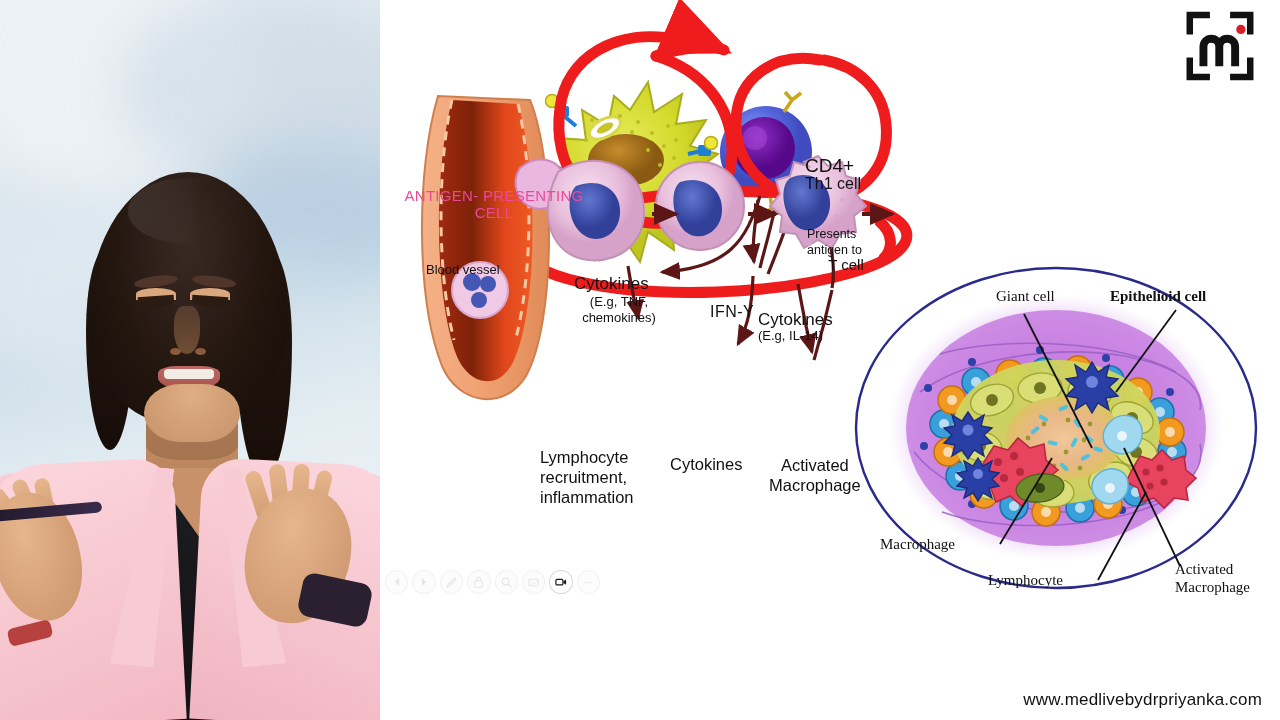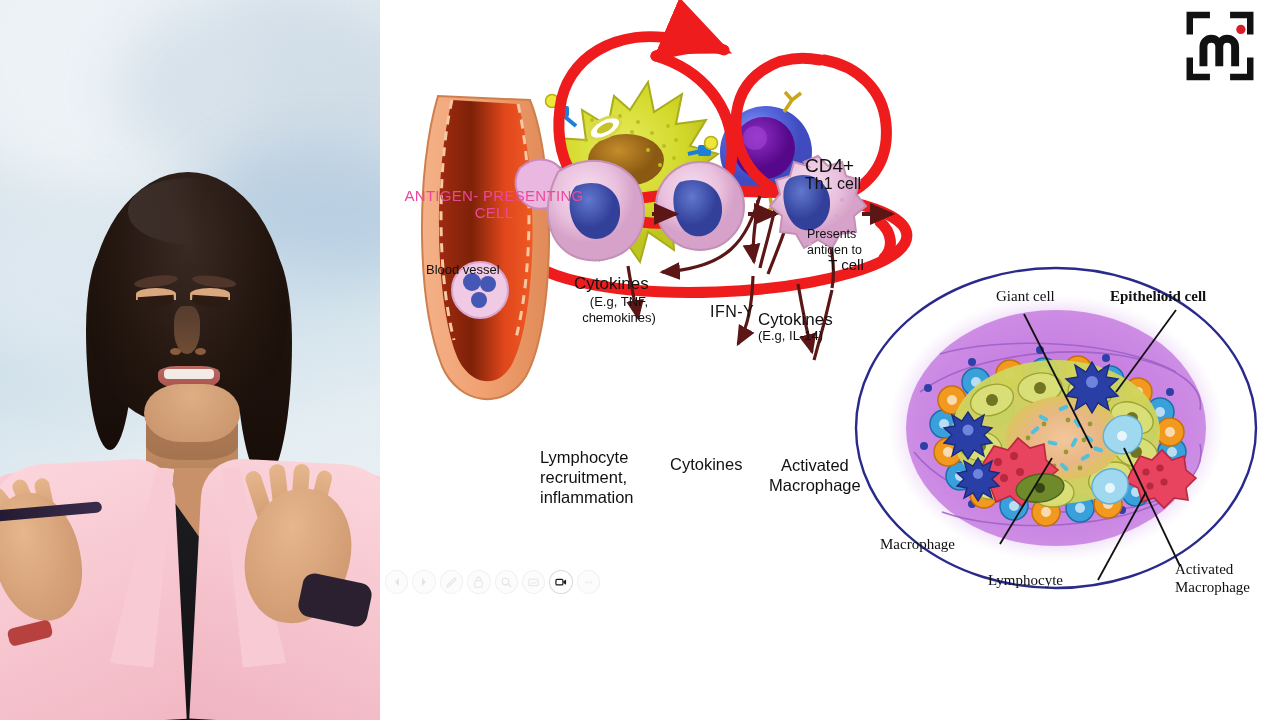--- a/index.html
+++ b/index.html
@@ -638,14 +638,15 @@
 
       <div class="tb-btn" title="More">
         <svg width="13" height="13" viewBox="0 0 14 14">
           <circle cx="4" cy="7" r="1.1" fill="#dcdcdc"></circle>
           <circle cx="7" cy="7" r="1.1" fill="#dcdcdc"></circle>
           <circle cx="10" cy="7" r="1.1" fill="#dcdcdc"></circle>
         </svg>
       </div>
     </div>
 
+    <div id="website">www.medlivebydrpriyanka.com</div>
   </div>
 </div>
 
 </body></html>

